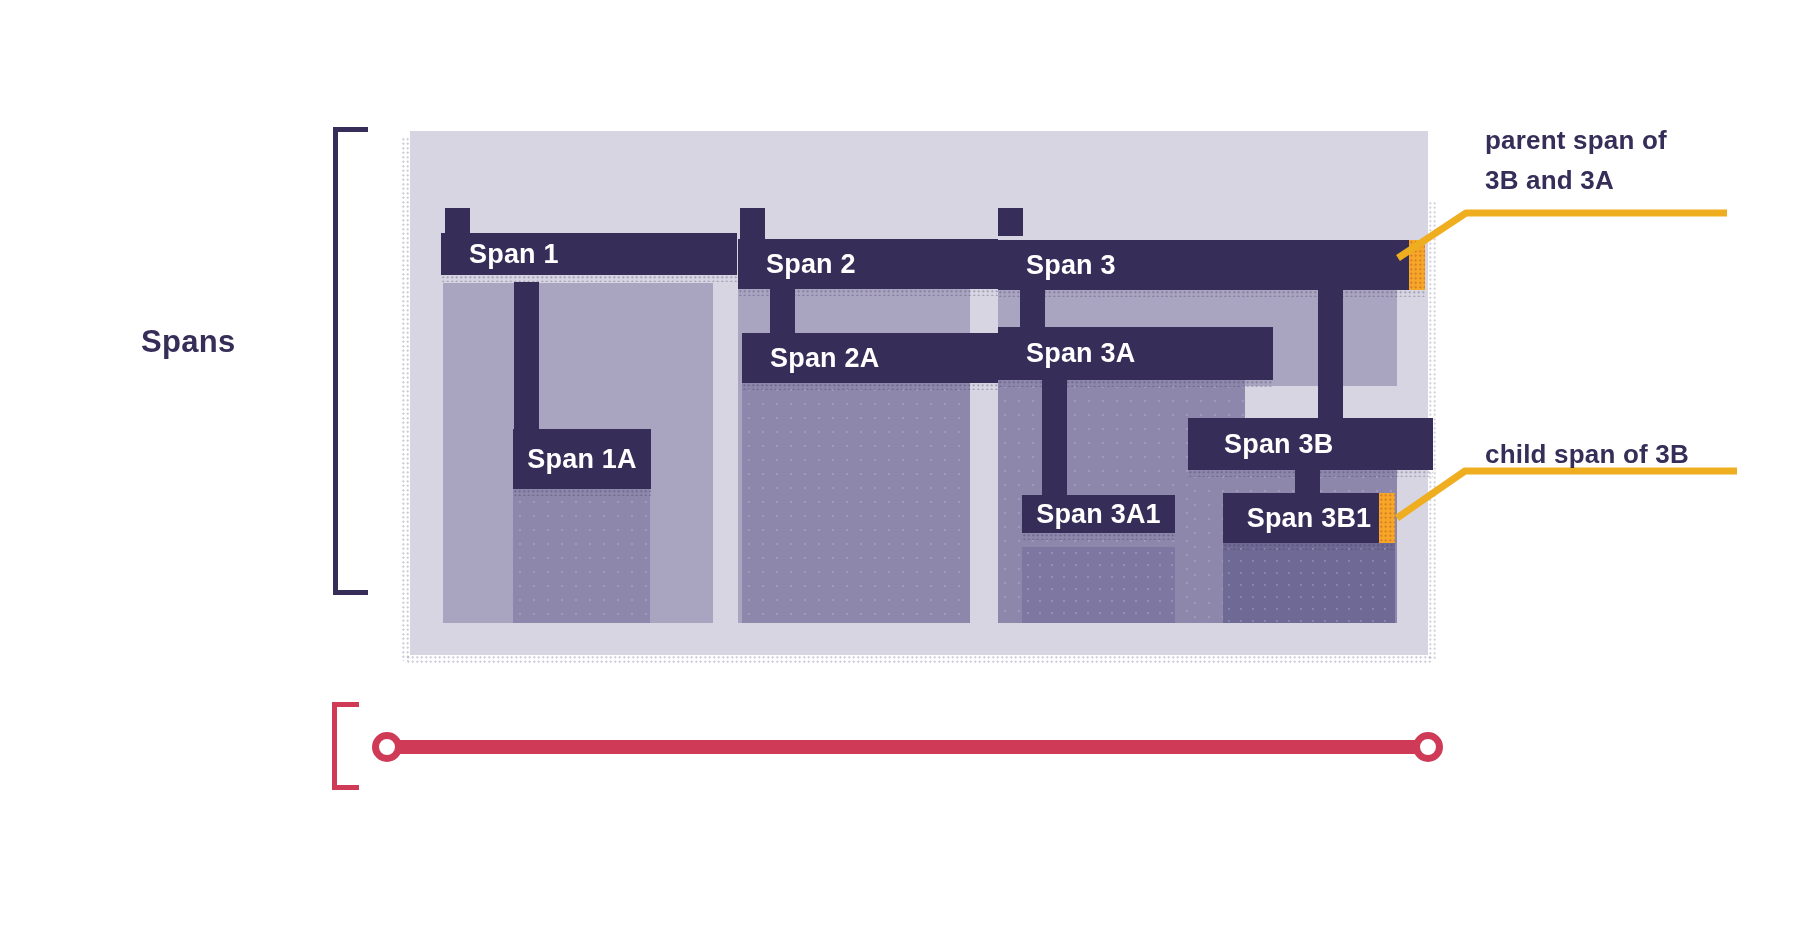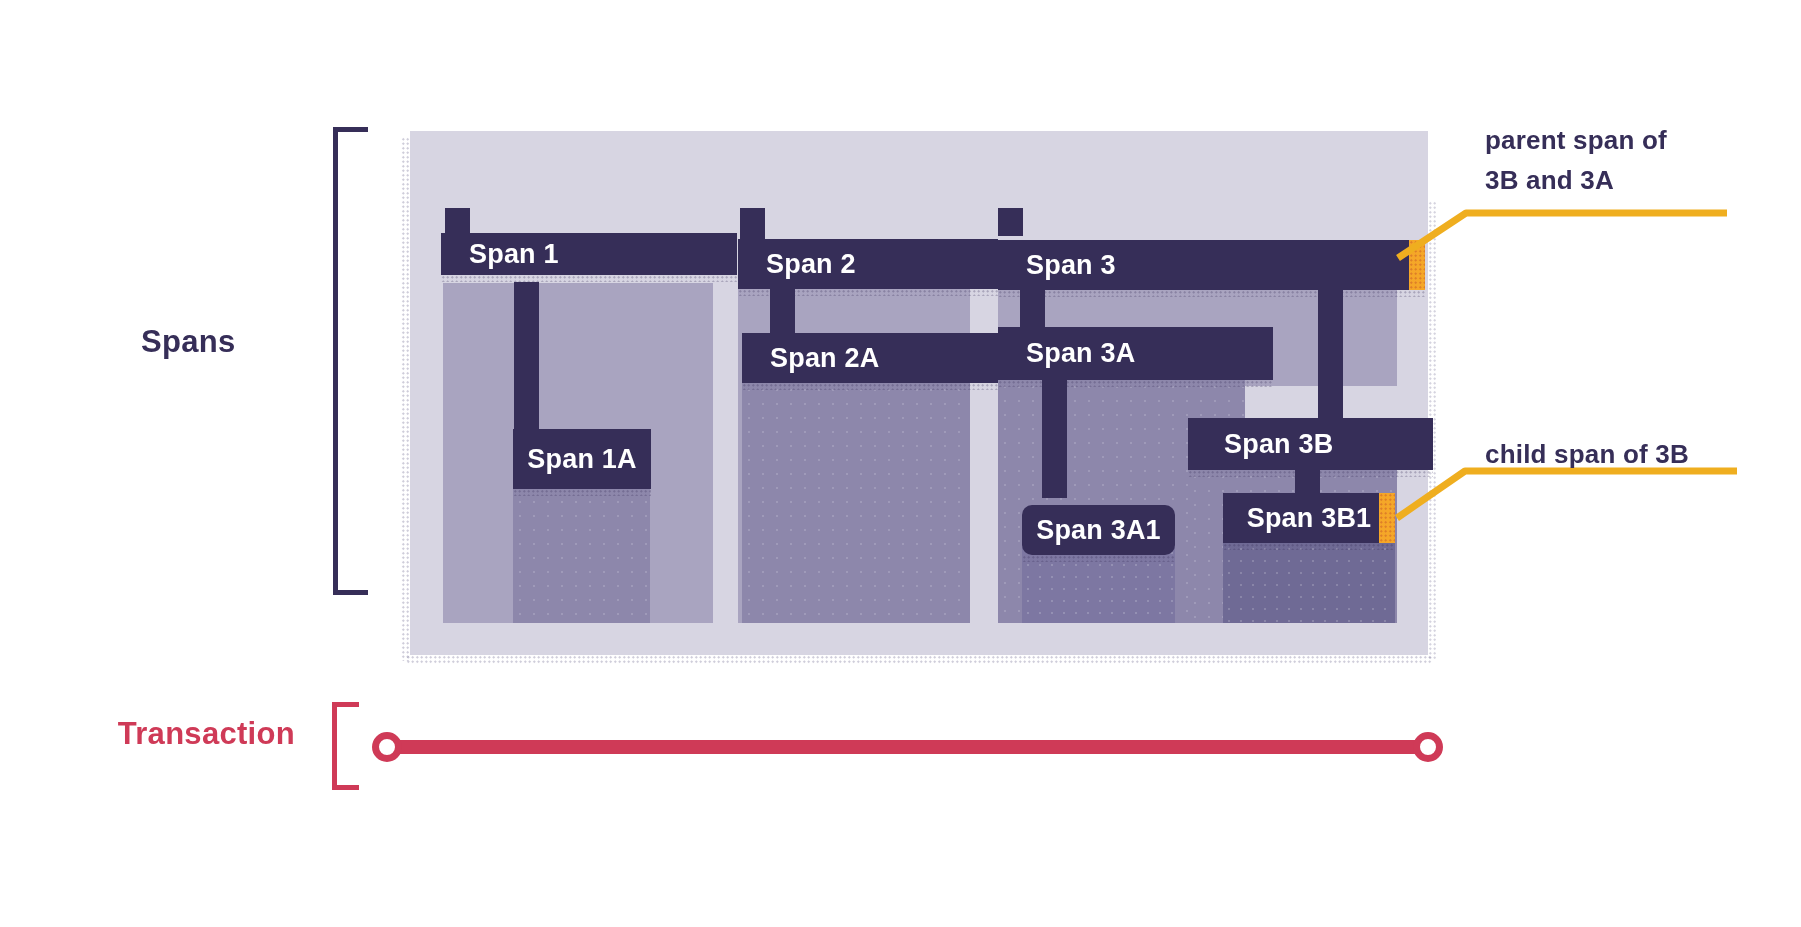--- a/index.html
+++ b/index.html
@@ -97,21 +97,21 @@
   .bar.pad{padding-left:28px;}
   .bar.center{justify-content:center;}
   .bar-root{left:0;top:0;width:1018px;height:77px;padding-left:40px;font-size:31px;}
   .bar-s1{left:31px;top:102px;width:268px;height:42px;}
   .bar-s2{left:328px;top:108px;width:232px;height:50px;}
   .bar-s3{left:588px;top:109px;width:399px;height:50px;}
   .bar-s1a{left:103px;top:298px;width:138px;height:60px;}
   .bar-s2a{left:332px;top:202px;width:228px;height:50px;align-items:center;}
   .bar-s3a{left:588px;top:196px;width:247px;height:53px;}
   .bar-s3b{left:778px;top:287px;width:209px;height:52px;padding-left:36px;}
-  .bar-s3a1{left:612px;top:374px;width:153px;height:50px;border-radius:10px;}
+  .bar-s3a1{left:612px;top:364px;width:153px;height:38px;}
   .bar-s3b1{left:813px;top:362px;width:172px;height:50px;}
   
   .marker{
     position:absolute;right:0;top:0;bottom:0;width:16px;
     background-color:var(--marker-orange,#f5a728);
     background-image:radial-gradient(circle,rgba(190,70,40,.45) 1.1px,transparent 1.2px);
     background-size:4.5px 4.5px;
   }
   
   .callouts{position:absolute;left:0;top:0;width:1801px;height:927px;pointer-events:none;}
@@ -131,21 +131,20 @@
   .tx-dot-left{left:372px;}
   .tx-dot-right{left:1413px;}
 </style>
 </head>
 <body>
 
 <div class="stage">
 
   <div class="side-label spans-label">Spans</div>
   <div class="bracket spans-bracket"></div>
-  <div class="side-label transaction-label">Transaction</div>
   <div class="bracket transaction-bracket"></div>
 
   <div class="container">
     <div class="edge-dots-right"></div>
 
     <div class="fill d1 f1"></div>
     <div class="fill d1 f2"></div>
     <div class="fill d1 f3"></div>
     <div class="fill d2 f1a"></div>
     <div class="fill d2 f2a"></div>

